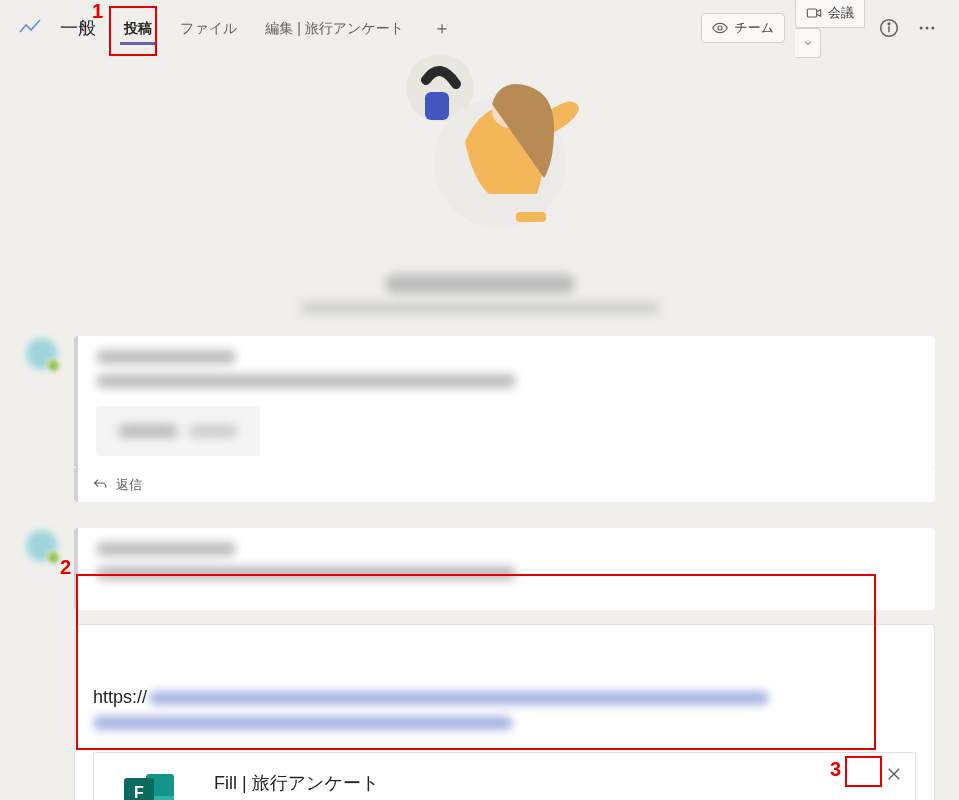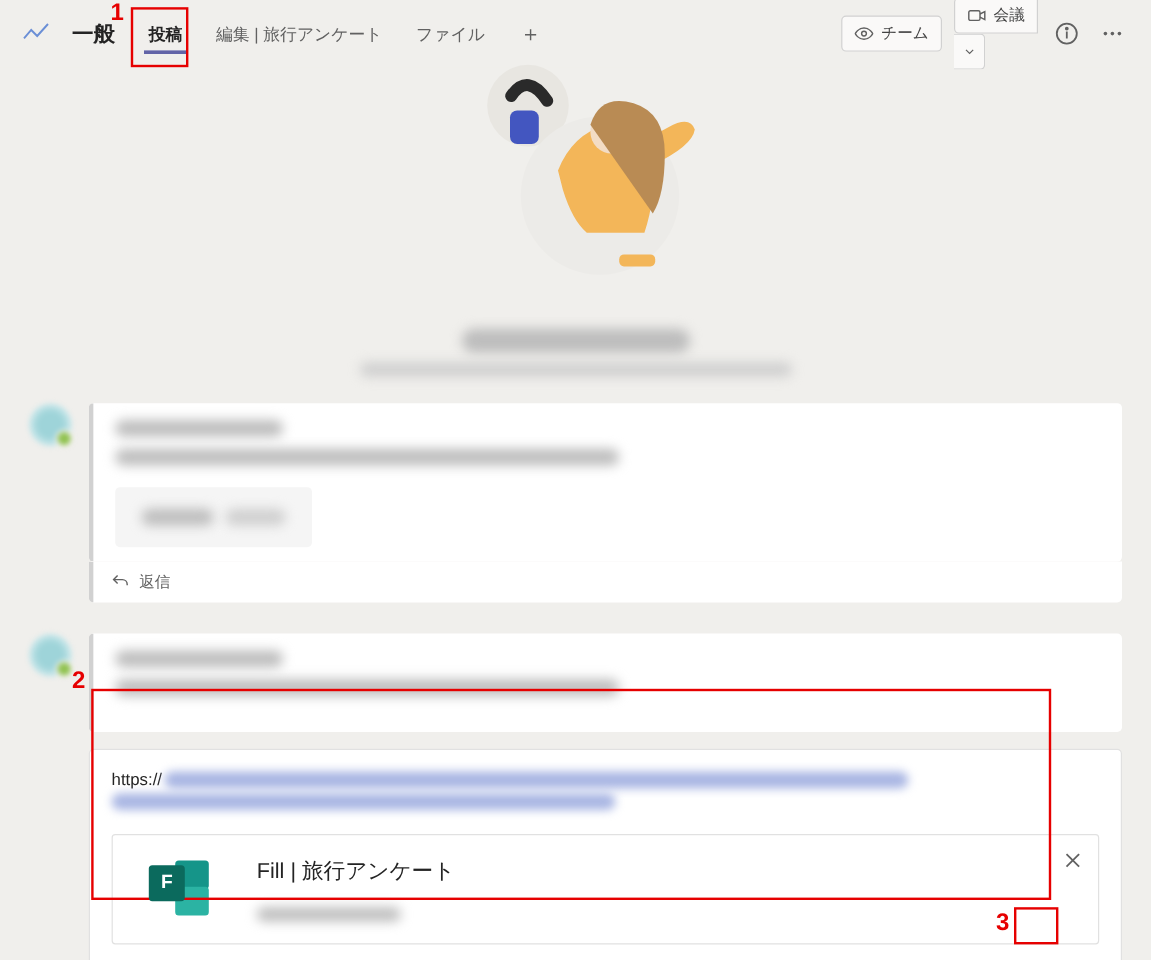--- a/index.html
+++ b/index.html
@@ -16,21 +16,21 @@
   .topbar {
     display: flex;
     align-items: center;
     height: 56px;
     padding: 0 18px 0 18px;
     background: #f0efec;
     gap: 8px;
     position: relative;
   }
   .app-icon { width: 24px; height: 24px; display:flex; align-items:center; justify-content:center; color:#6264a7;}
-  .channel-name { font-weight: 700; font-size: 18px; margin: 0 6px 0 10px;}
+  .channel-name { font-weight: 400; font-size: 18px; margin: 0 6px 0 10px;}
   .tabs { display: flex; align-items: center; gap: 0; }
   .tab { padding: 14px 14px 13px 14px; font-size: 14px; color: #616161; cursor: pointer; position:relative;}
   .tab.active { font-weight: 600; color: #242424; }
   .tab.active::after{
     content:""; position:absolute; left:10px; right:10px; bottom:6px; height:3px; background:#6264a7;
   }
   .tab-add { width: 32px; height: 32px; display:flex; align-items:center; justify-content:center; color:#616161; cursor:pointer; font-size:18px;}
   .spacer { flex: 1; }
   .topright { display:flex; align-items:center; gap:10px;padding-left:44px;}
   .pill-btn {
@@ -61,21 +61,21 @@
   .blur-strip { background:#bdbdbd; border-radius:10px; filter: blur(5px);}
   .post-card .l1 { width:140px; height:14px; margin-bottom:10px;}
   .post-card .l2 { width:420px; height:14px; margin-bottom:18px;}
   .inner-box { background:#f5f5f5; border-radius:4px; padding:18px 22px; display:inline-flex; gap:10px; }
   .inner-box .b1{ width:60px; height:14px;}
   .inner-box .b2{ width:50px; height:14px; background:#cfcfcf;}
   .reply-bar { margin: 0 24px 0 74px; background:#fff; border-left:4px solid #d1d1d1; border-bottom-left-radius:4px; border-bottom-right-radius:4px; padding:8px 14px; display:flex; align-items:center; gap:8px; color:#616161; font-size:13px; cursor:pointer;}
   
   
   .compose-wrap { margin: 14px 24px 0 74px; background:#fff; border:1px solid #e1e1e1; border-radius:4px; padding: 14px 18px 8px; position:relative;}
-  .compose-link { font-size:14px; color:#242424; word-break:break-all; line-height:1.5;}
+  .compose-link { font-size:18px; color:#242424; word-break:break-all; line-height:1.5;margin-top:45px;}
   .compose-link .lnk { color:#6264a7; }
   .compose-link .blur-link{ display:inline-block; width:620px; height:14px; background:#a9b6e3; border-radius:8px; filter: blur(4px); vertical-align:middle; margin-left: 2px;}
   .compose-link .blur-link2{ display:inline-block; width:420px; height:14px; background:#a9b6e3; border-radius:8px; filter: blur(4px);}
   .link-card { display:flex; align-items:center; margin-top:14px; border:1px solid #e1e1e1; border-radius:3px; padding:10px 14px; gap:18px; position:relative;}
   .link-thumb { width:88px; height:70px; background:#fff; display:flex; align-items:center; justify-content:center;}
   .forms-icon { position:relative; width:56px; height:48px;}
   .forms-icon .sq{ position:absolute; width:30px; height:30px; border-radius:3px;}
   .forms-icon .a{ background:#0b6a5d; left:0; top:4px; z-index:2; display:flex; align-items:center; justify-content:center; color:#fff; font-weight:700; font-size:16px;}
   .forms-icon .b{ background:#159589; left:22px; top:0; width:28px; height:24px;}
   .forms-icon .c{ background:#2bb3a3; left:22px; top:22px; width:28px; height:24px;}
@@ -90,22 +90,22 @@
 
 <div class="topbar">
   <span class="app-icon">
     <svg viewBox="0 0 24 24" width="24" height="24" fill="none" stroke="#6b8fd6" stroke-width="1.6">
       <polyline points="2,16 8,9 13,14 22,4"></polyline>
     </svg>
   </span>
   <span class="channel-name">一般</span>
   <div class="tabs">
     <div class="tab active">投稿</div>
+    <div class="tab">ファイル</div>
     <div class="tab">編集 | 旅行アンケート</div>
-    <div class="tab">ファイル</div>
   </div>
   <span class="tab-add">＋</span>
   <span class="spacer"></span>
   <div class="topright">
     <div class="pill-btn">
       <svg width="16" height="16" viewBox="0 0 24 24" fill="none" stroke="#616161" stroke-width="1.8">
           <path d="M1 12s4-7 11-7 11 7 11 7-4 7-11 7S1 12 1 12z"></path>
           <circle cx="12" cy="12" r="3"></circle>
         </svg>
       <span>チーム</span>

